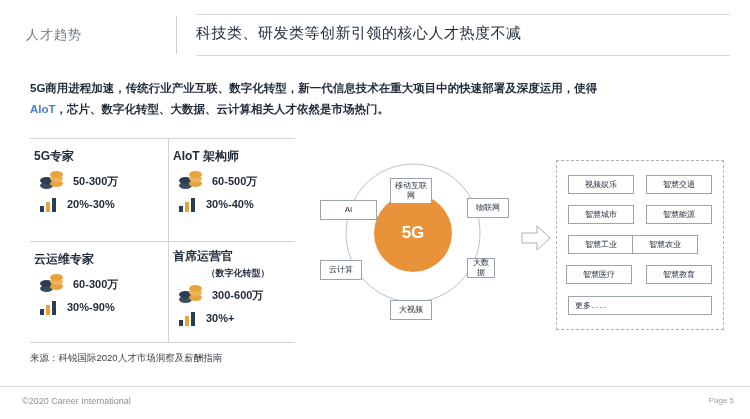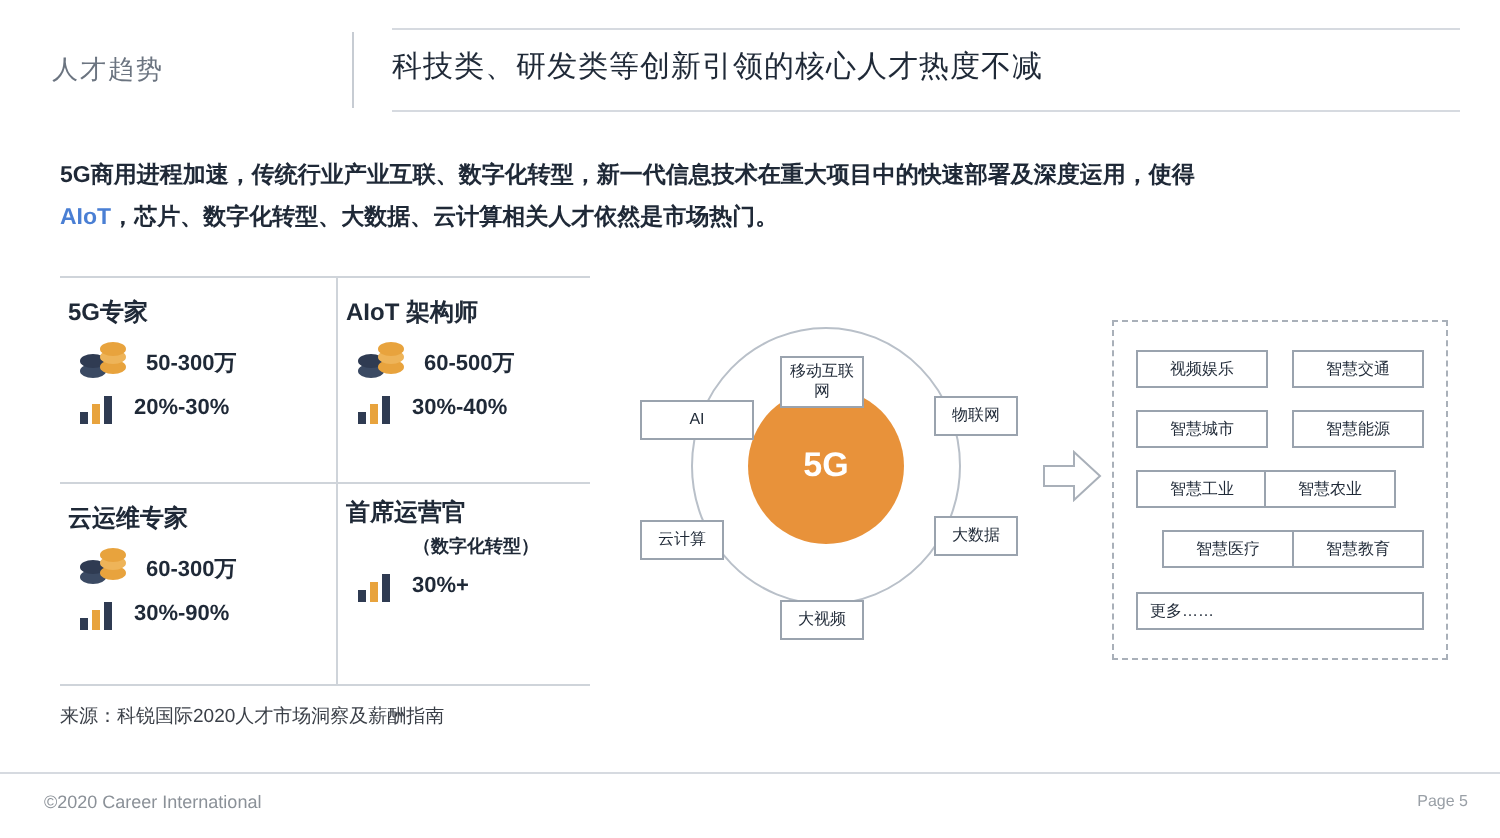--- a/index.html
+++ b/index.html
@@ -205,21 +205,21 @@
     justify-content: center;
     text-align: center;
     line-height: 10px;
     padding: 2px 3px;
     box-sizing: border-box;
   }
   .n-mobile  { left: 78px;  top: 0px;   width: 42px; height: 26px; margin-top: 36px; }
   .n-ai      { left: 8px;   top: 58px;  width: 57px; height: 20px; }
   .n-iot     { left: 155px; top: 56px;  width: 42px; height: 20px; }
   .n-cloud   { left: 8px;   top: 118px; width: 42px; height: 20px; }
-  .n-bigdata { left: 155px; top: 116px; width: 42px; height: 20px; }
+  .n-bigdata { left: 155px; top: 116px; width: 28px; height: 20px; }
   .n-video   { left: 78px;  top: 158px; width: 42px; height: 20px; }
 
   .ellipse-core {
     position: absolute;
     left: 62px;
     top: 52px;
     width: 78px;
     height: 78px;
     border-radius: 50%;
     background: #e8923a;
@@ -391,20 +391,30 @@
             <i class="b3"></i>
           </span>
         <span class="val">30%-90%</span>
       </div>
     </div>
 
     <div class="cell" style="left:143px; top:110px;">
       <div class="cell-title">首席运营官</div>
       <div class="cell-sub">（数字化转型）</div>
       <div class="row-line">
+        <span class="coins">
+          <span class="c c1"></span>
+            <span class="c c2"></span>
+            <span class="c c3"></span>
+            <span class="c c4"></span>
+            <span class="c c5"></span>
+        </span>
+        <span class="val">300-600万</span>
+      </div>
+      <div class="row-line">
         <span class="bars">
             <i class="b1"></i>
             <i class="b2"></i>
             <i class="b3"></i>
           </span>
         <span class="val">30%+</span>
       </div>
     </div>
   </div>
 
@@ -430,21 +440,21 @@
     </svg>
   </div>
 
   <div class="rpanel">
     <div class="chip" style="left:11px;  top:14px;">视频娱乐</div>
     <div class="chip" style="left:89px;  top:14px;">智慧交通</div>
     <div class="chip" style="left:11px;  top:44px;">智慧城市</div>
     <div class="chip" style="left:89px;  top:44px;">智慧能源</div>
     <div class="chip" style="left:11px;  top:74px;">智慧工业</div>
     <div class="chip" style="left:75px;  top:74px;">智慧农业</div>
-    <div class="chip" style="left:24px;  top:104px;text-align:center;">智慧医疗</div>
+    <div class="chip" style="left:9px;  top:104px;text-align:center;">智慧医疗</div>
     <div class="chip" style="left:89px;  top:104px;">智慧教育</div>
     <div class="chip-wide">更多……</div>
   </div>
 
   <div class="footer-rule"></div>
   <div class="copyright">©2020 Career  International</div>
   <div class="pagenum">Page 5</div>
 
 </div>
 

